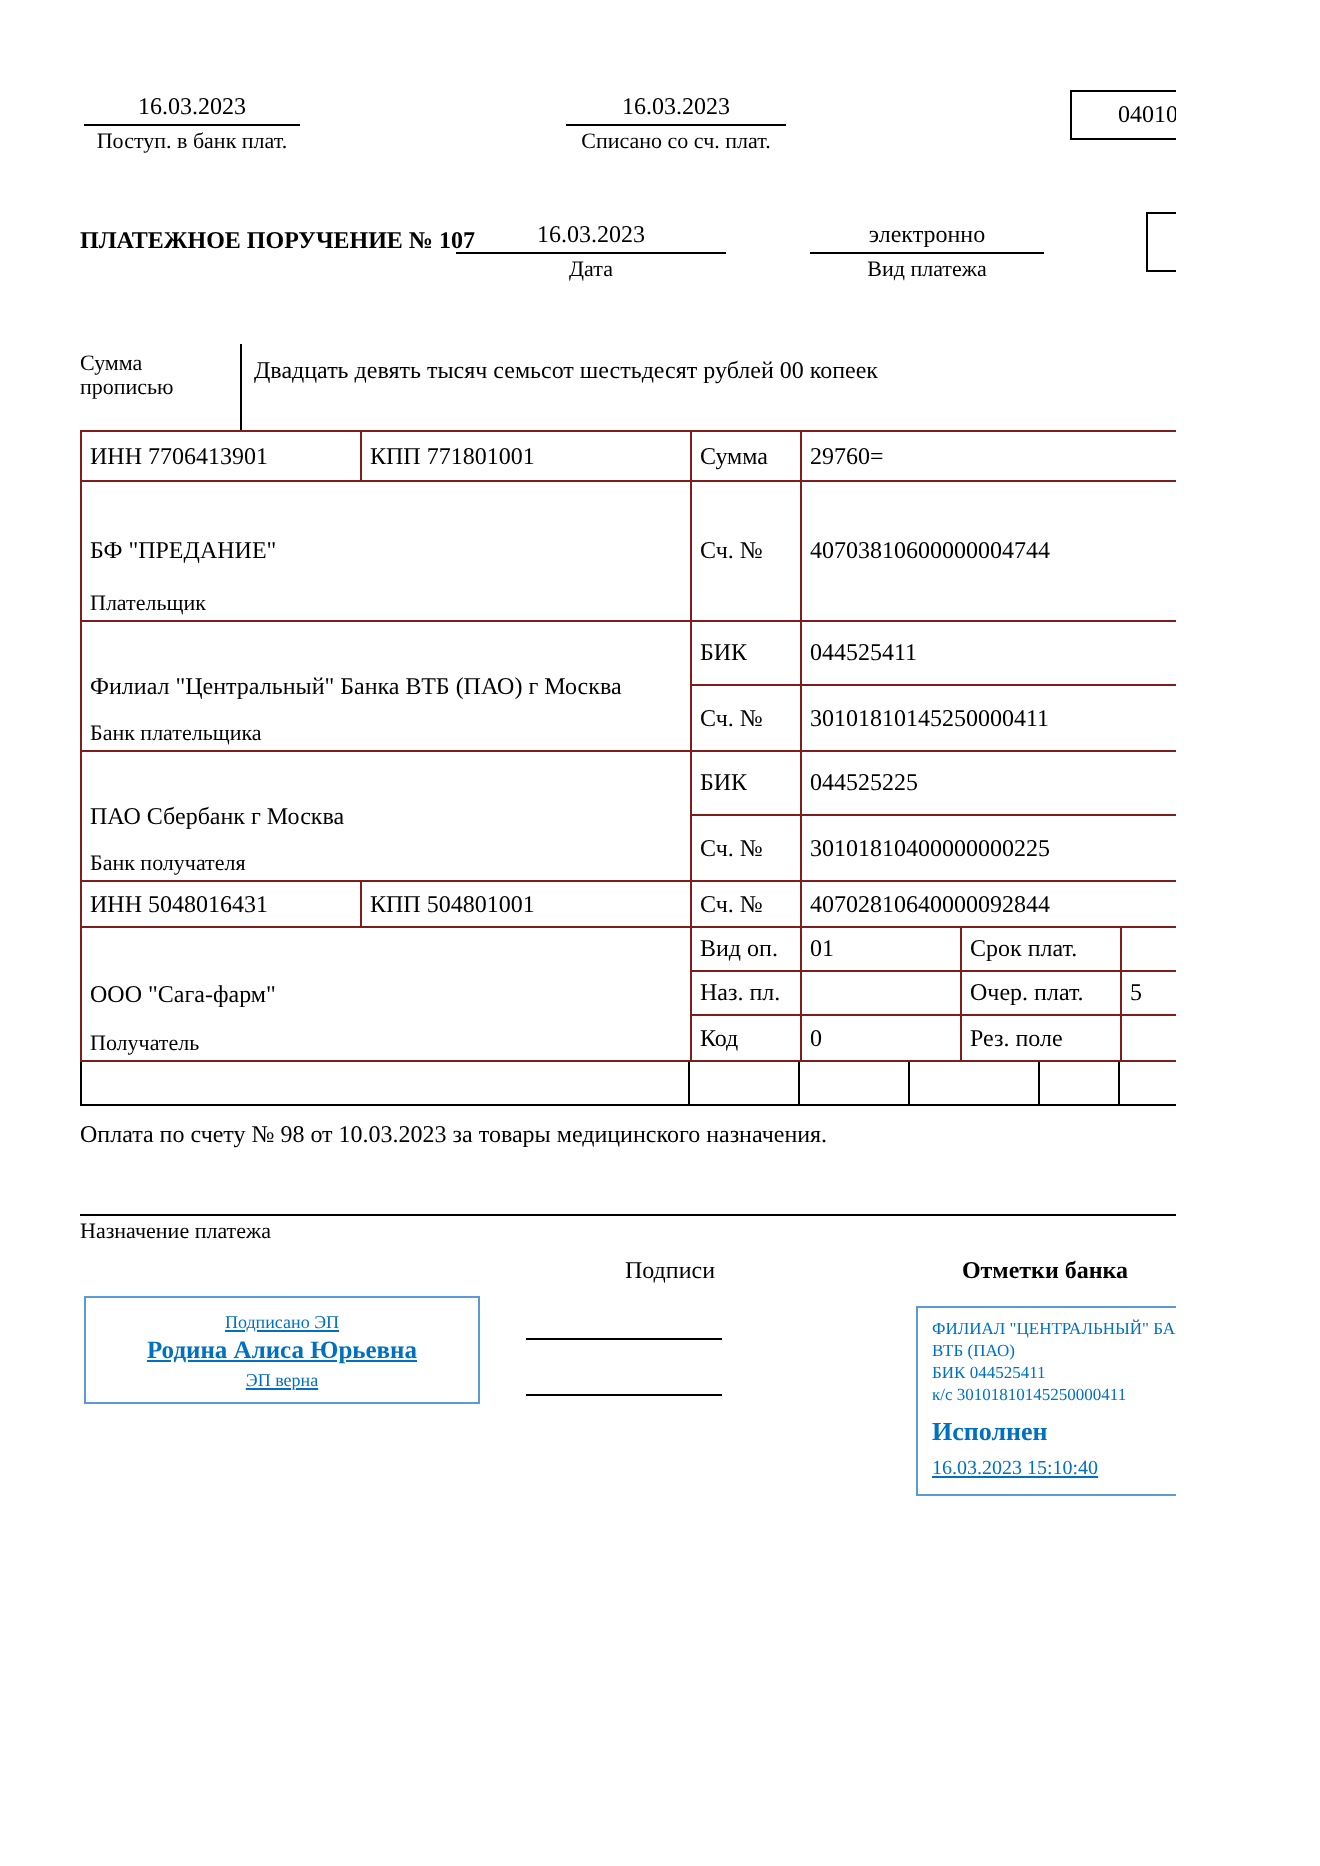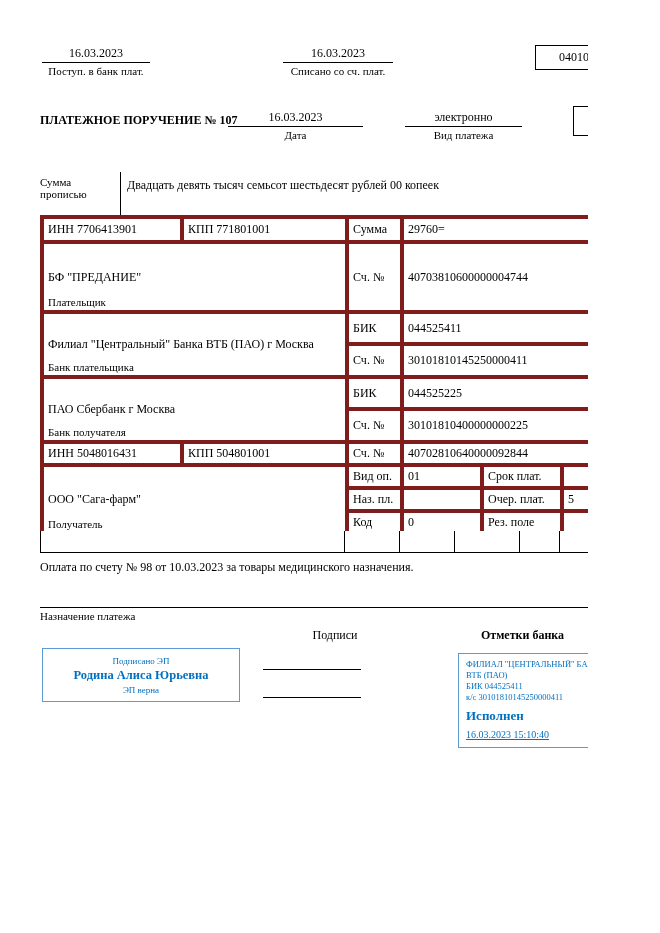--- a/index.html
+++ b/index.html
@@ -7,21 +7,21 @@
   .page { position:relative; width:588px; height:933px; background:#ffffff;
           font-family:"Liberation Serif","DejaVu Serif",serif; color:#000; font-size:12px; overflow:hidden; }
   .abs { position:absolute; }
   .ctr { text-align:center; }
   .sm  { font-size:11px; }
   .u   { border-bottom:1px solid #000; padding-bottom:1px; }
   .bold{ font-weight:bold; }
   .pre { white-space:pre; }
 
   table.pay { border-collapse:collapse; table-layout:fixed; width:585px; }
-  table.pay td { border:4px solid #7f1d1d; padding:2px 4px; font-size:12px;
+  table.pay td { border:1px solid #7f1d1d; padding:2px 4px; font-size:12px;
                  vertical-align:middle; overflow:hidden; white-space:nowrap; }
   td.stack { position:relative; vertical-align:top; padding-top:4px; white-space:normal; }
   .cell-bottom { position:absolute; left:4px; bottom:2px; font-size:11px; white-space:nowrap; }
 
   .r7 { display:flex; }
   .r7 > div { height:22px; border-right:1px solid #000; border-bottom:1px solid #000; background:#fff; }
   .r7 > div:first-child { border-left:1px solid #000; }
 
   .blue-box { border:1px solid var(--stamp-border,#5B9BD5); color:var(--stamp-text,#0070C0); background:#fff; }
   .sigline  { border-top:1px solid #000; }
@@ -150,21 +150,21 @@
 
   <div class="abs" style="top:560px; left:40px; width:585px; line-height:14px;">
     <div>Оплата по счету № 98 от 10.03.2023 за товары медицинского назначения.</div>
   </div>
   <div class="abs" style="top:607px; left:40px; width:585px; border-top:1px solid #000;"></div>
   <div class="abs sm" style="top:610px; left:40px;">Назначение платежа</div>
 
   <div class="abs ctr" style="top:628px; left:245px; width:180px;">Подписи</div>
   <div class="abs ctr" style="top:628px; left:430px; width:185px;font-weight:bold;">Отметки банка</div>
 
-  <div class="abs blue-box" style="top:648px; left:42px; width:198px; height:54px; display:flex; flex-direction:column; justify-content:center; align-items:center; gap:2px;">
+  <div class="abs blue-box" style="top:648px; left:42px; width:198px; height:54px; display:flex; flex-direction:column; justify-content:center; align-items:center; gap:2px;text-decoration:underline;">
     <div style="font-size:9px;">Подписано ЭП</div>
     <div class="bold" style="font-size:12.5px;">Родина Алиса Юрьевна</div>
     <div style="font-size:9px;">ЭП верна</div>
   </div>
 
   <div class="abs sigline" style="top:669px; left:263px; width:98px;"></div>
   <div class="abs sigline" style="top:697px; left:263px; width:98px;"></div>
 
   <div class="abs blue-box" style="top:653px; left:458px; width:169px; height:95px; padding:5px 7px; font-size:8.5px; line-height:1.3;">
     <div>ФИЛИАЛ "ЦЕНТРАЛЬНЫЙ" БАНКА</div>

